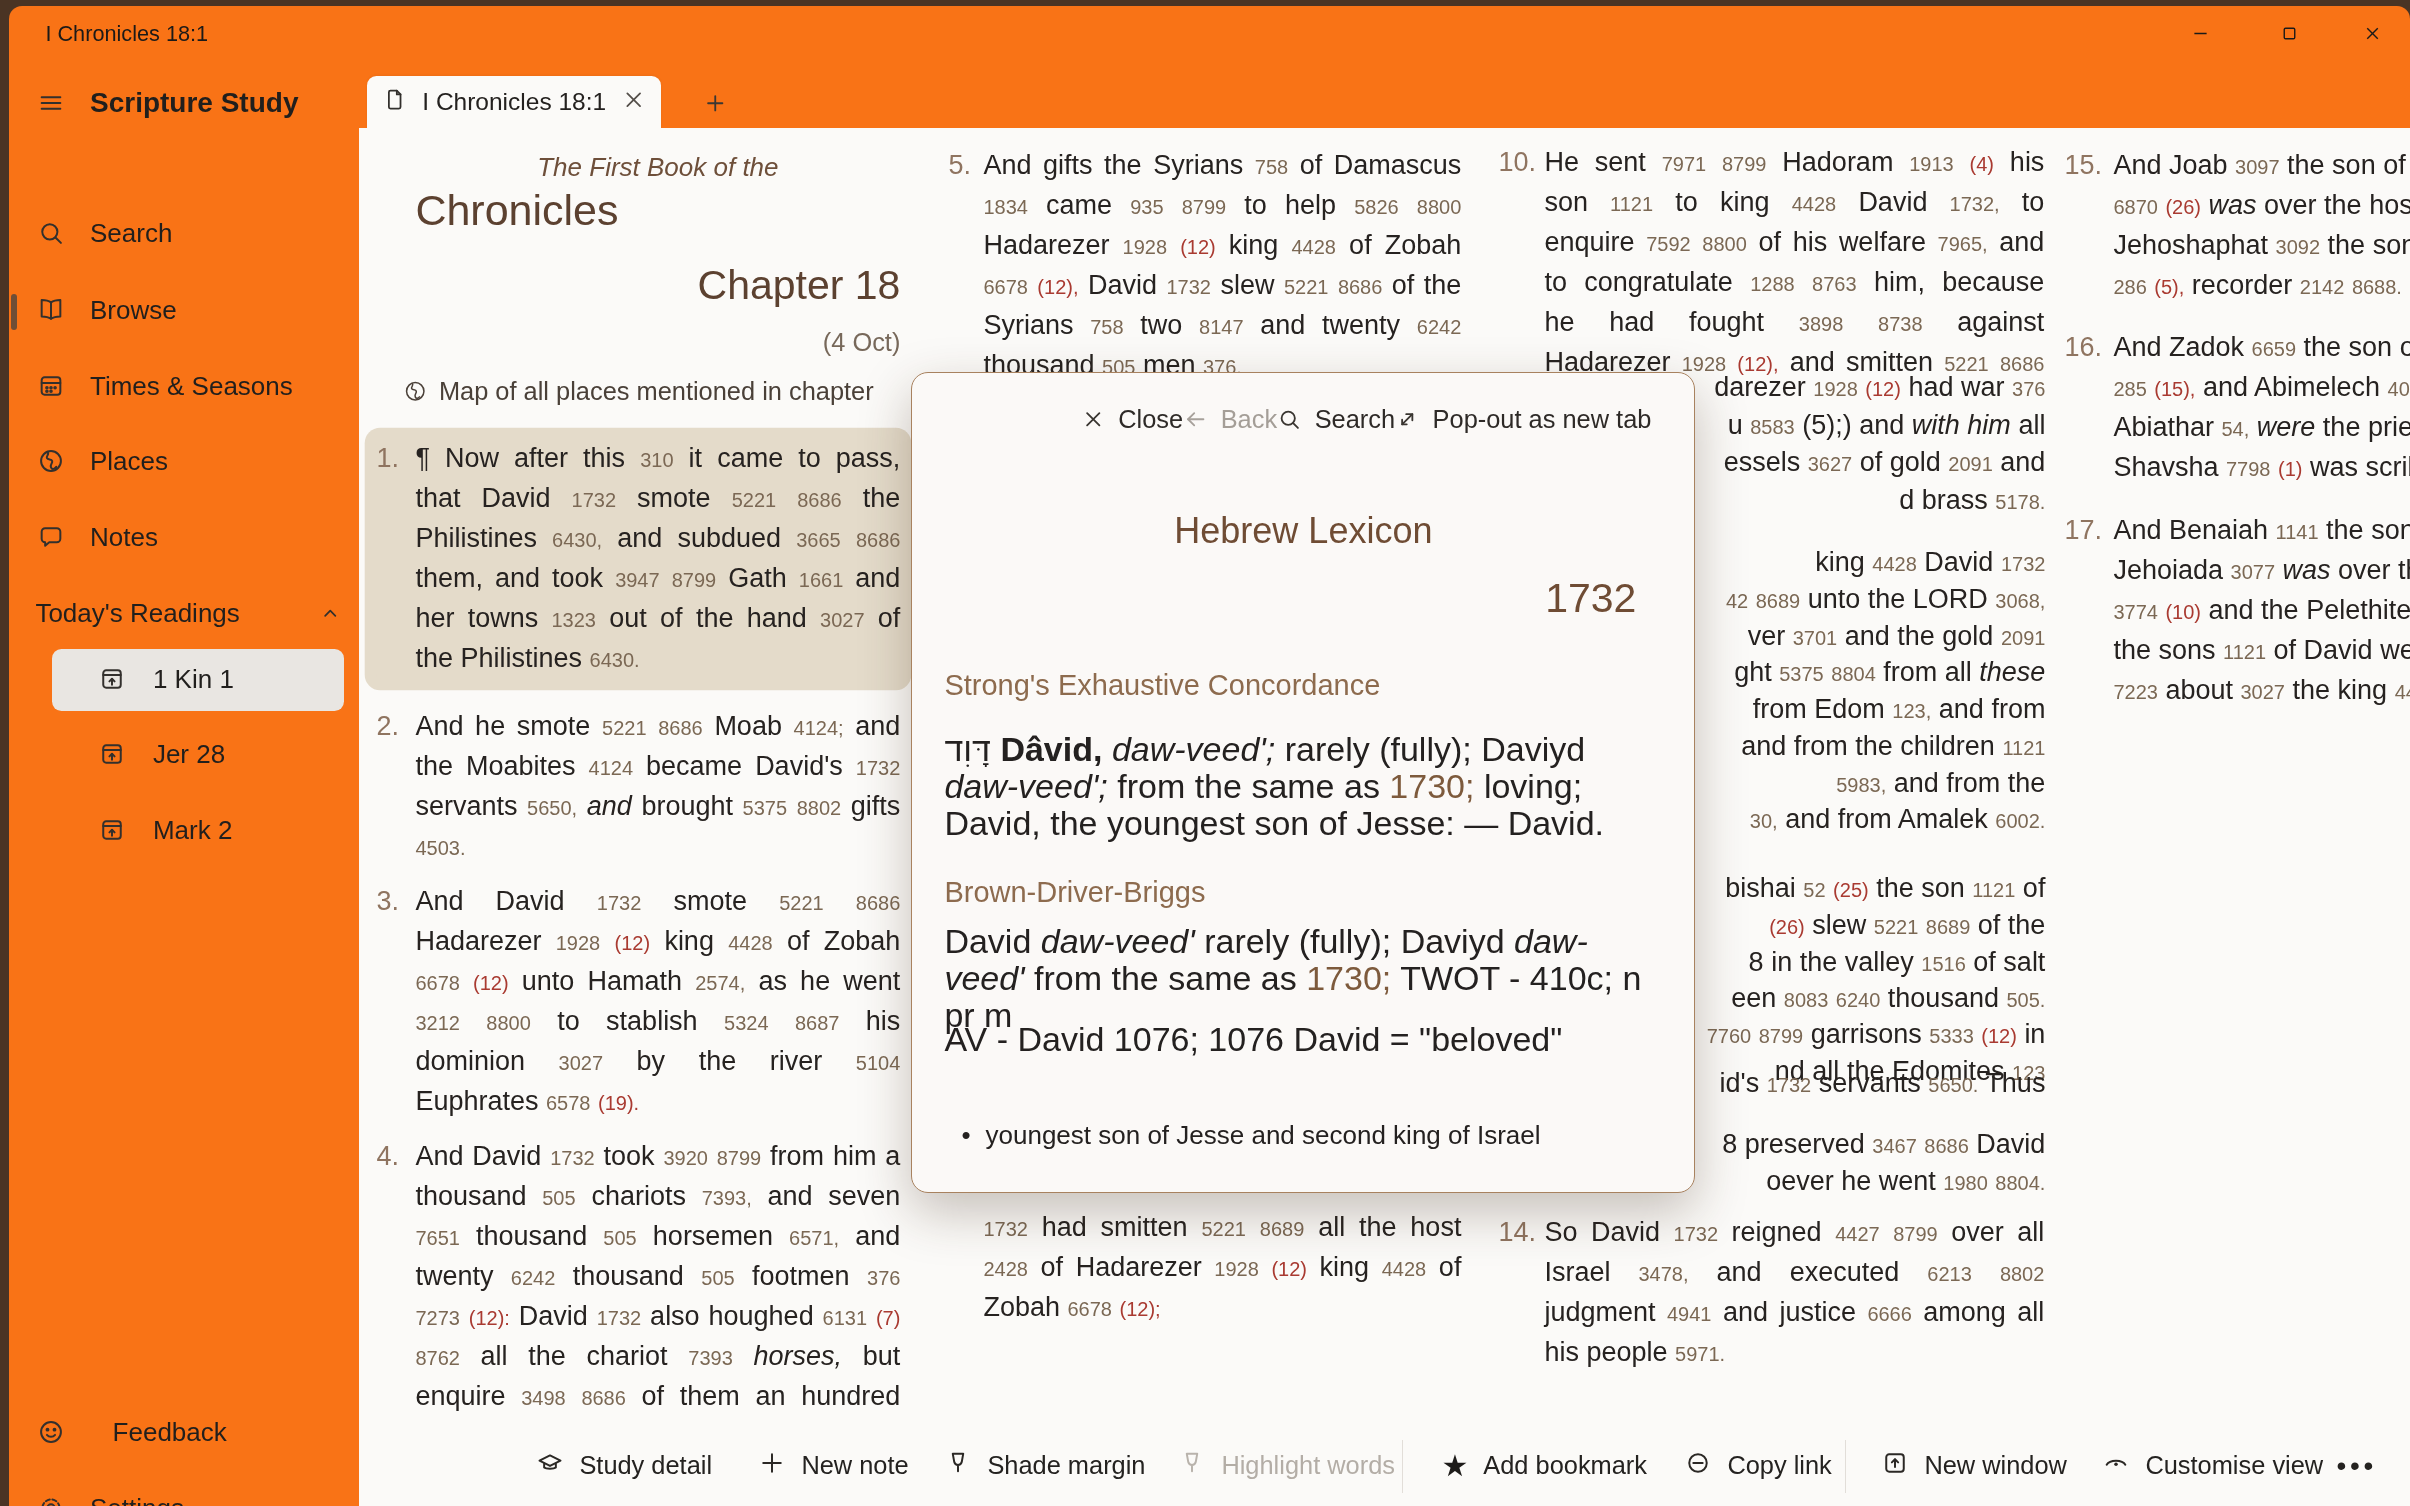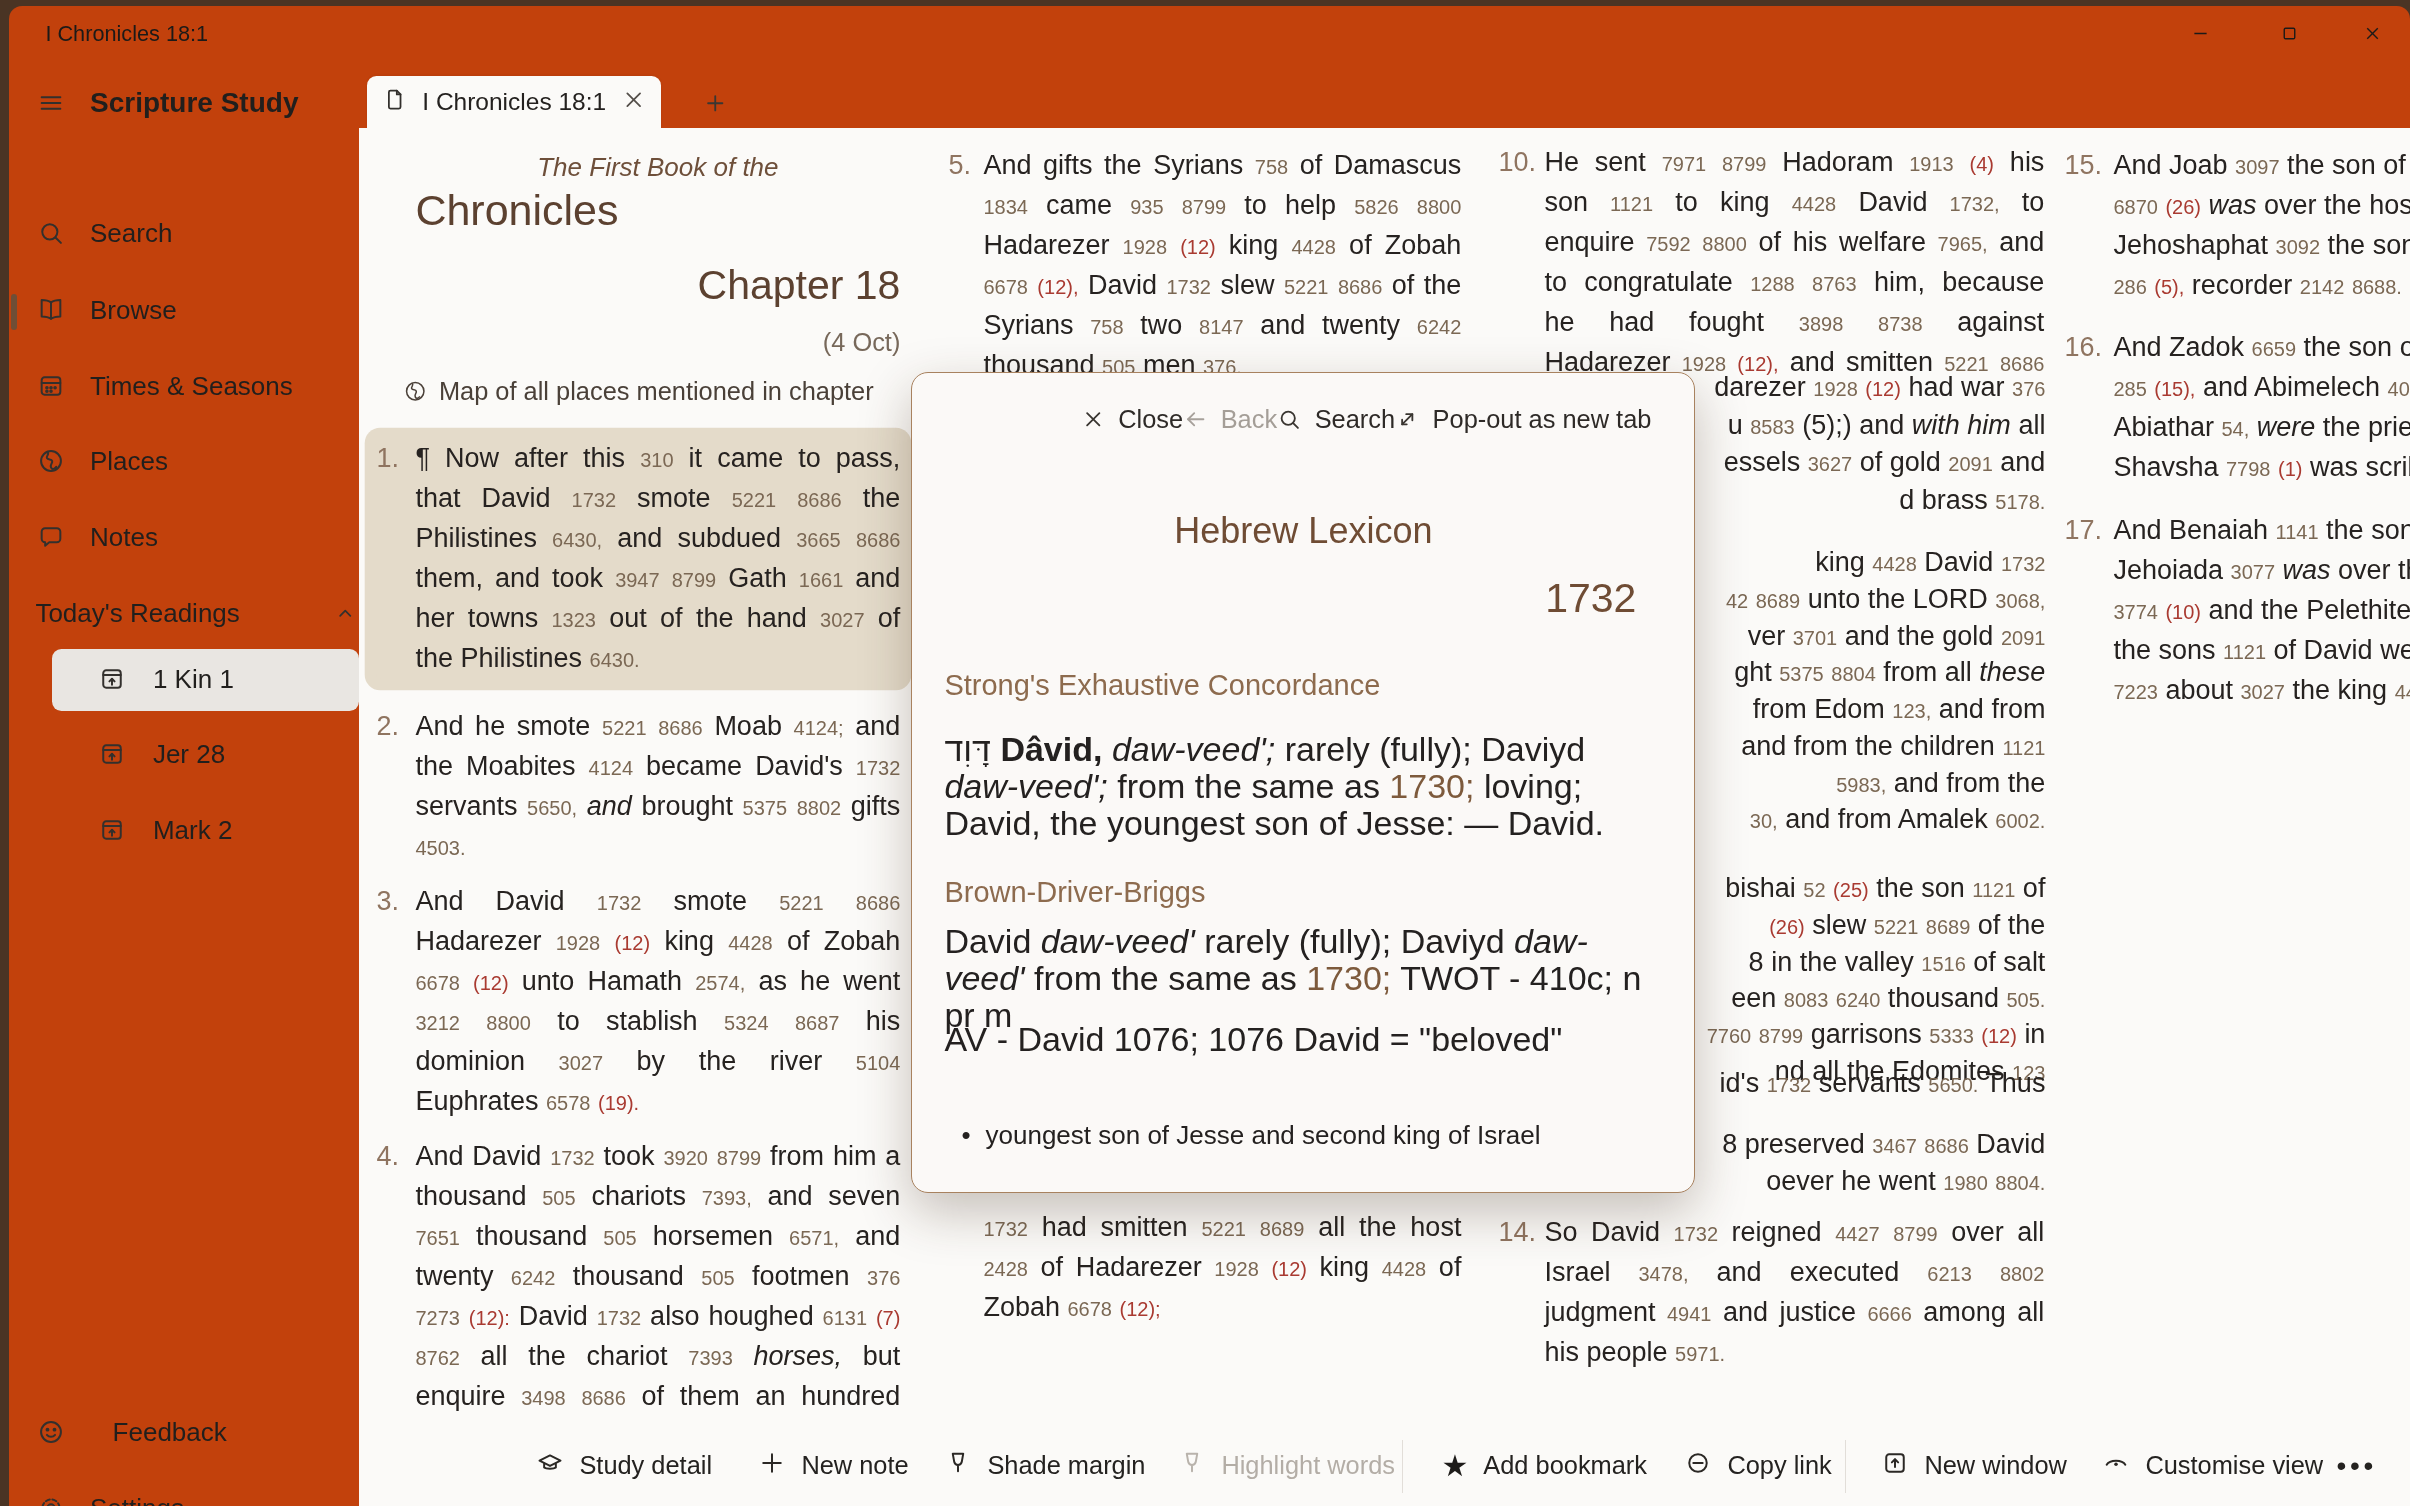--- a/index.html
+++ b/index.html
@@ -1,24 +1,24 @@
 <!DOCTYPE html>
 <html style="font-size:15px"><head>
 <meta charset="utf-8">
 <style>
   html,body{margin:0;padding:0;}
   body{background:#4a3424;font-family:"Liberation Sans","DejaVu Sans",sans-serif;width:2411px;height:1507px;overflow:hidden;}
-  .window{position:absolute;left:9.4px;top:5.6px;width:2401px;height:1501px;background:#c2410c;border-radius:13px 13px 0 0;overflow:hidden;}
+  .window{position:absolute;left:9.4px;top:5.6px;width:2401px;height:1501px;background:#f97316;border-radius:13px 13px 0 0;overflow:hidden;}
   
   .titlebar{position:absolute;left:0;top:0;right:0;height:56px;}
   .tb-title{position:absolute;left:36px;top:15px;font-size:21.7px;color:#1c1a18;}
   .wctl{position:absolute;top:7.5px;width:60px;height:41px;display:flex;align-items:center;justify-content:center;color:#1c1a18;}
   .wctl svg{width:21px;height:21px;stroke:#1c1a18;stroke-width:1.6;fill:none;}
   
-  .sidebar{position:absolute;left:0;top:56px;bottom:0;width:350px;padding-left:15px;}
+  .sidebar{position:absolute;left:0;top:56px;bottom:0;width:350px;}
   .srow{position:absolute;left:26px;right:13px;height:45px;display:flex;align-items:center;gap:22.6px;color:#211f1d;font-size:26px;}
   .srow .icn{width:32px;height:32px;flex:0 0 32px;display:flex;align-items:center;justify-content:center;}
   .icn svg{width:28px;height:28px;stroke:#33302d;stroke-width:1.7;fill:none;stroke-linecap:round;stroke-linejoin:round;}
   .app-title{font-size:28px;font-weight:600;}
   .active-bar{position:absolute;left:1.9px;top:232px;width:5.6px;height:36px;border-radius:3.8px;background:#6f4e36;}
   .read-sel{position:absolute;left:43px;right:15px;top:587px;height:62px;background:#e9e6e2;border-radius:9.4px;}
   .readrow{left:87px;gap:24.5px;}
   .chev{margin-left:auto;}
   .chev svg{width:24.5px;height:24.5px;}
   

